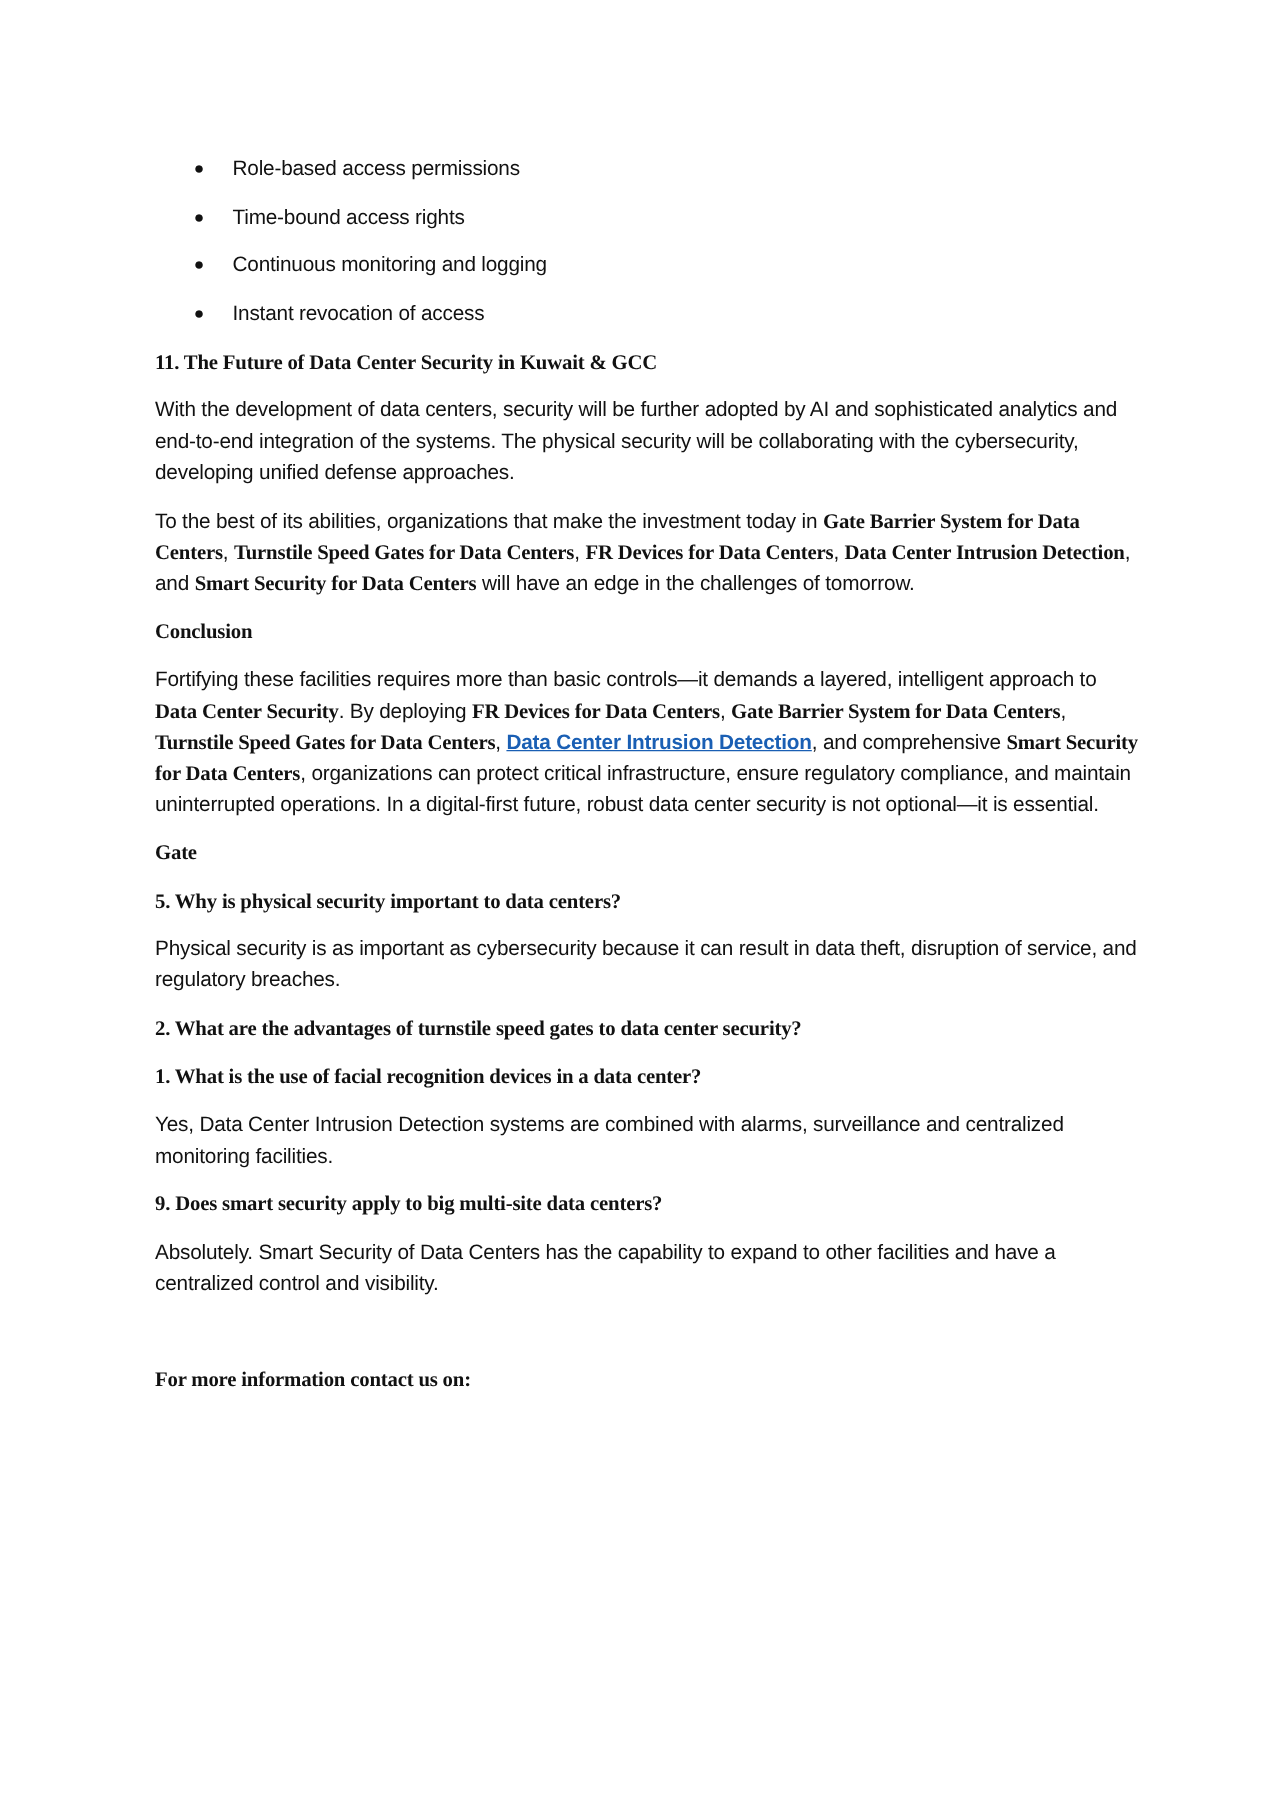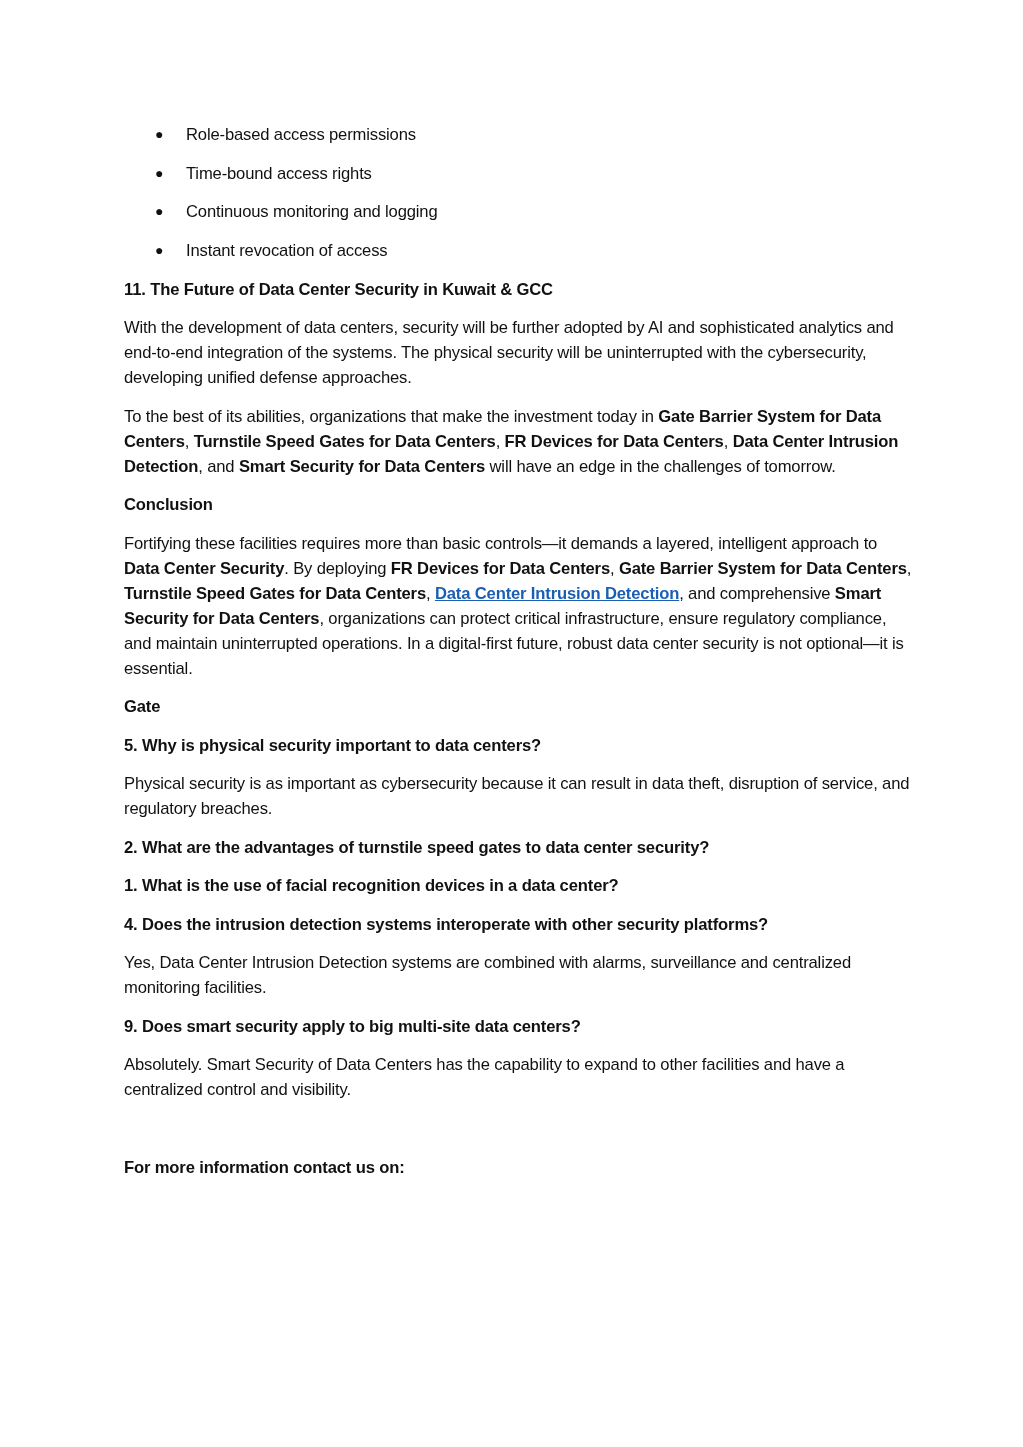--- a/index.html
+++ b/index.html
@@ -39,20 +39,21 @@
       position: absolute;
       left: 31px;
       top: 0;
       font-size: 14px;
     }
     p {
       margin: 0 0 13.5px 0;
     }
     b, .bold {
       font-weight: bold;
+      font-family: Liberation Serif, serif;
     }
     a.link {
       color: #1a5fb4;
       text-decoration: underline;
       font-weight: bold;
     }
     .spacer {
       height: 39px;
     }
   </style>
@@ -64,38 +65,37 @@
   <ul class="bullets">
     <li><span class="bullet">●</span><span>Role-based access permissions</span></li>
     <li><span class="bullet">●</span><span>Time-bound access rights</span></li>
     <li><span class="bullet">●</span><span>Continuous monitoring and logging</span></li>
     <li><span class="bullet">●</span><span>Instant revocation of access</span></li>
   </ul>
 
 
   <p class="bold">11. The Future of Data Center Security in Kuwait &amp; GCC</p>
 
-  <p>With the development of data centers, security will be further adopted by AI and sophisticated analytics and end-to-end integration of the systems. The physical security will be uninterrupted with the cybersecurity, developing unified defense approaches.</p>
+  <p>With the development of data centers, security will be further adopted by AI and sophisticated analytics and end-to-end integration of the systems. The physical security will be collaborating with the cybersecurity, developing unified defense approaches.</p>
 
   <p><span>To the best of its abilities, organizations that make the investment today in </span><b>Gate Barrier System for Data Centers</b><span>, </span><b>Turnstile Speed Gates for Data Centers</b><span>, </span><b>FR Devices for Data Centers</b><span>, </span><b>Data Center Intrusion Detection</b><span>, and </span><b>Smart Security for Data Centers</b><span> will have an edge in the challenges of tomorrow.</span></p>
 
   <p class="bold">Conclusion</p>
 
   <p><span>Fortifying these facilities requires more than basic controls—it demands a layered, intelligent approach to </span><b>Data Center Security</b><span>. By deploying </span><b>FR Devices for Data Centers</b><span>, </span><b>Gate Barrier System for Data Centers</b><span>, </span><b>Turnstile Speed Gates for Data Centers</b><span>, </span><a class="link" href="#">Data Center Intrusion Detection</a><span>, and comprehensive </span><b>Smart Security for Data Centers</b><span>, organizations can protect critical infrastructure, ensure regulatory compliance, and maintain uninterrupted operations. In a digital-first future, robust data center security is not optional—it is essential.</span></p>
 
   <p class="bold">Gate</p>
 
   <p class="bold">5. Why is physical security important to data centers?</p>
   <p>Physical security is as important as cybersecurity because it can result in data theft, disruption of service, and regulatory breaches.</p>
 
   <p class="bold">2. What are the advantages of turnstile speed gates to data center security?</p>
 
   <p class="bold">1. What is the use of facial recognition devices in a data center?</p>
 
-  <p class="bold">4. Does the intrusion detection systems interoperate with other security platforms?</p>
   <p>Yes, Data Center Intrusion Detection systems are combined with alarms, surveillance and centralized monitoring facilities.</p>
 
   <p class="bold">9. Does smart security apply to big multi-site data centers?</p>
   <p>Absolutely. Smart Security of Data Centers has the capability to expand to other facilities and have a centralized control and visibility.</p>
 
   <div class="spacer"></div>
 
   <p class="bold">For more information contact us on:</p>
 
 </div>

